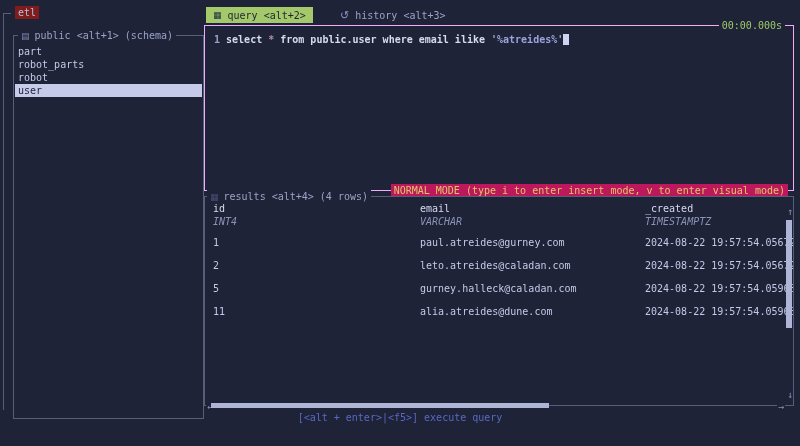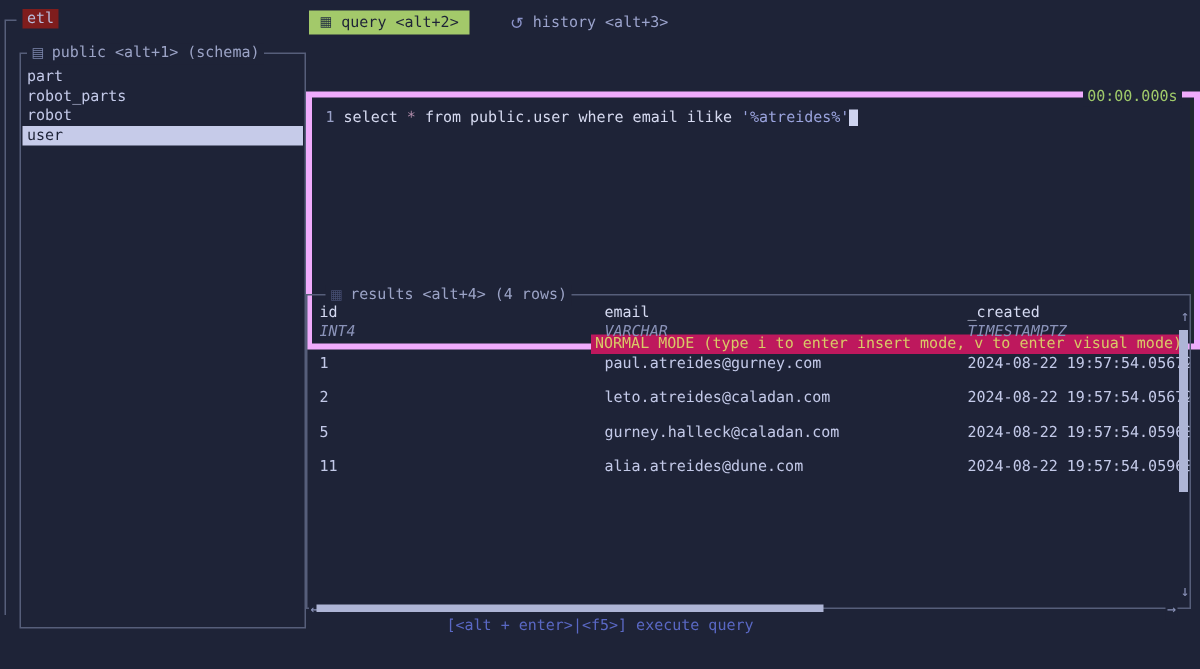--- a/index.html
+++ b/index.html
@@ -26,38 +26,38 @@
   .schema-item.selected{background:#c6cbe9;color:#1e2337;}
   
   .tab{position:absolute;top:7px;height:16px;display:flex;align-items:center;
     white-space:pre;}
   .tab-query{left:206px;background:#a3c96a;color:#1e2337;padding:0 7px;}
   .tab-query .icon{color:#233041;margin-right:6px;}
   .tab-history{left:340px;color:#9ba3cc;}
   .tab-history .icon{color:#8a92c8;margin-right:6px;font-size:11px;}
   
   .query-panel{position:absolute;left:204px;top:25px;width:588px;height:164px;
-    border:4px solid #f0abfc;margin-top:36px;}
+    border:1px solid #f0abfc;}
   .timer{position:absolute;top:-7px;right:8px;background:#1e2337;padding:0 3px;color:#9fc96a;}
   .mode-line{position:absolute;bottom:-7px;right:5px;background:#be185d;padding:0 3px;color:#d9c967;white-space:pre;}
-  .code-line{position:absolute;top:7px;left:9px;white-space:pre;color:#d6daf0;}
+  .code-line{position:absolute;top:7px;left:9px;white-space:pre;color:#d6daf0;font-weight:bold;}
   .ln{color:#9aa1c8;}
   .tok-op{color:#b48ead;}
   .tok-str{color:#9aa3dd;}
   .cursor{display:inline-block;width:6px;height:11px;background:#ced3ef;
     vertical-align:text-bottom;}
   
   .results-panel{position:absolute;left:204px;top:196px;width:588px;height:208px;
     border:1px solid #565e7a;}
   .results-clip{position:absolute;left:0;top:0;right:0;bottom:0;overflow:hidden;}
-  .results-title{position:absolute;top:-7px;left:12px;background:#1e2337;padding:0 3px;
+  .results-title{position:absolute;top:-7px;left:2px;background:#1e2337;padding:0 3px;
     color:#9ba3c6;white-space:pre;}
   .results-title .icon{color:#464e72;margin-right:5px;}
   .col-id{position:absolute;left:8px;white-space:pre;}
-  .col-email{position:absolute;left:198px;white-space:pre;}
+  .col-email{position:absolute;left:215px;white-space:pre;}
   .col-created{position:absolute;left:440px;white-space:pre;}
   .hdr-name{top:5px;color:#d5daf2;}
   .hdr-type{top:18px;color:#8a92b8;font-style:italic;}
   .result-row{position:absolute;left:0;right:0;height:13px;}
   .result-row span{color:#c3c9e8;}
   
   .v-arrow-up{position:absolute;right:0px;top:8px;color:#8a92b8;}
   .v-thumb{position:absolute;right:1px;top:23px;width:6px;height:108px;background:#aeb5d6;}
   .v-arrow-down{position:absolute;right:0px;bottom:4px;color:#8a92b8;}
   .h-arrow-left{position:absolute;left:1px;bottom:-8px;color:#8a92b8;background:#1e2337;padding:0 1px;}

